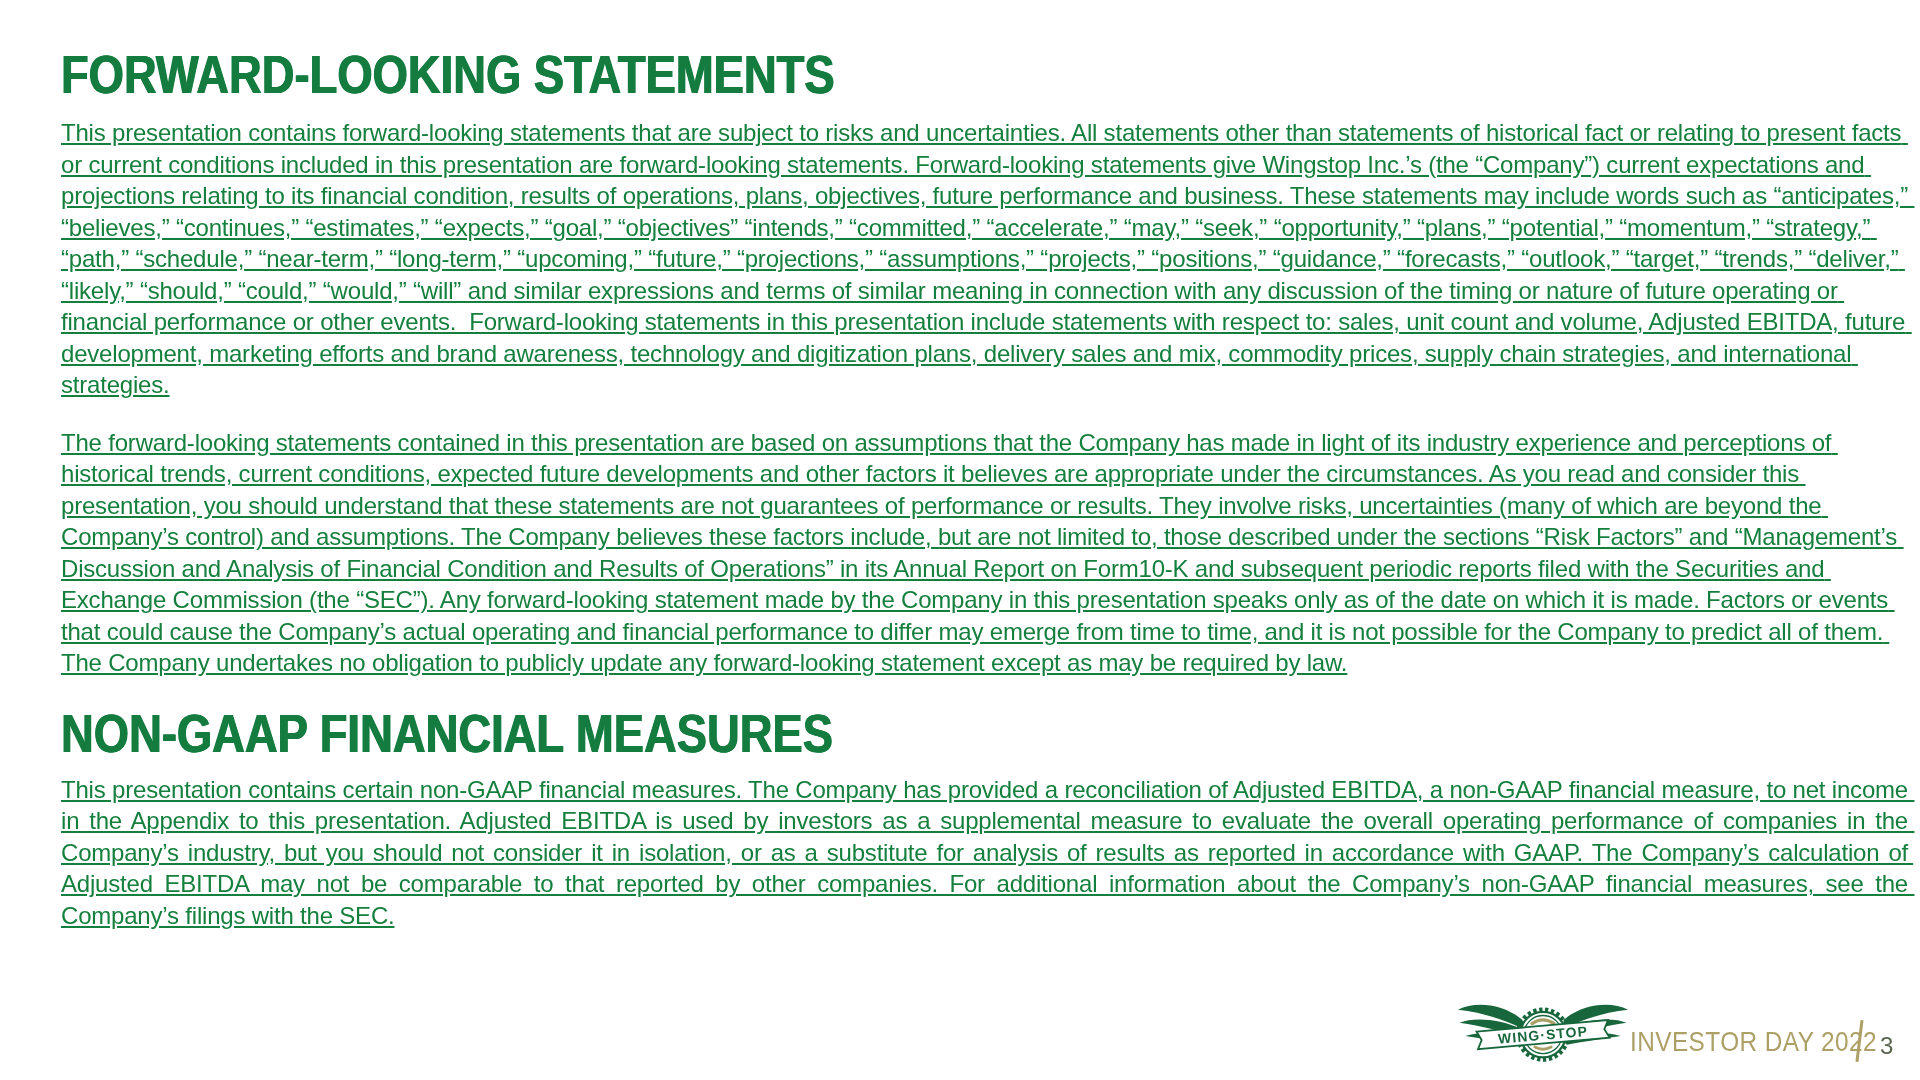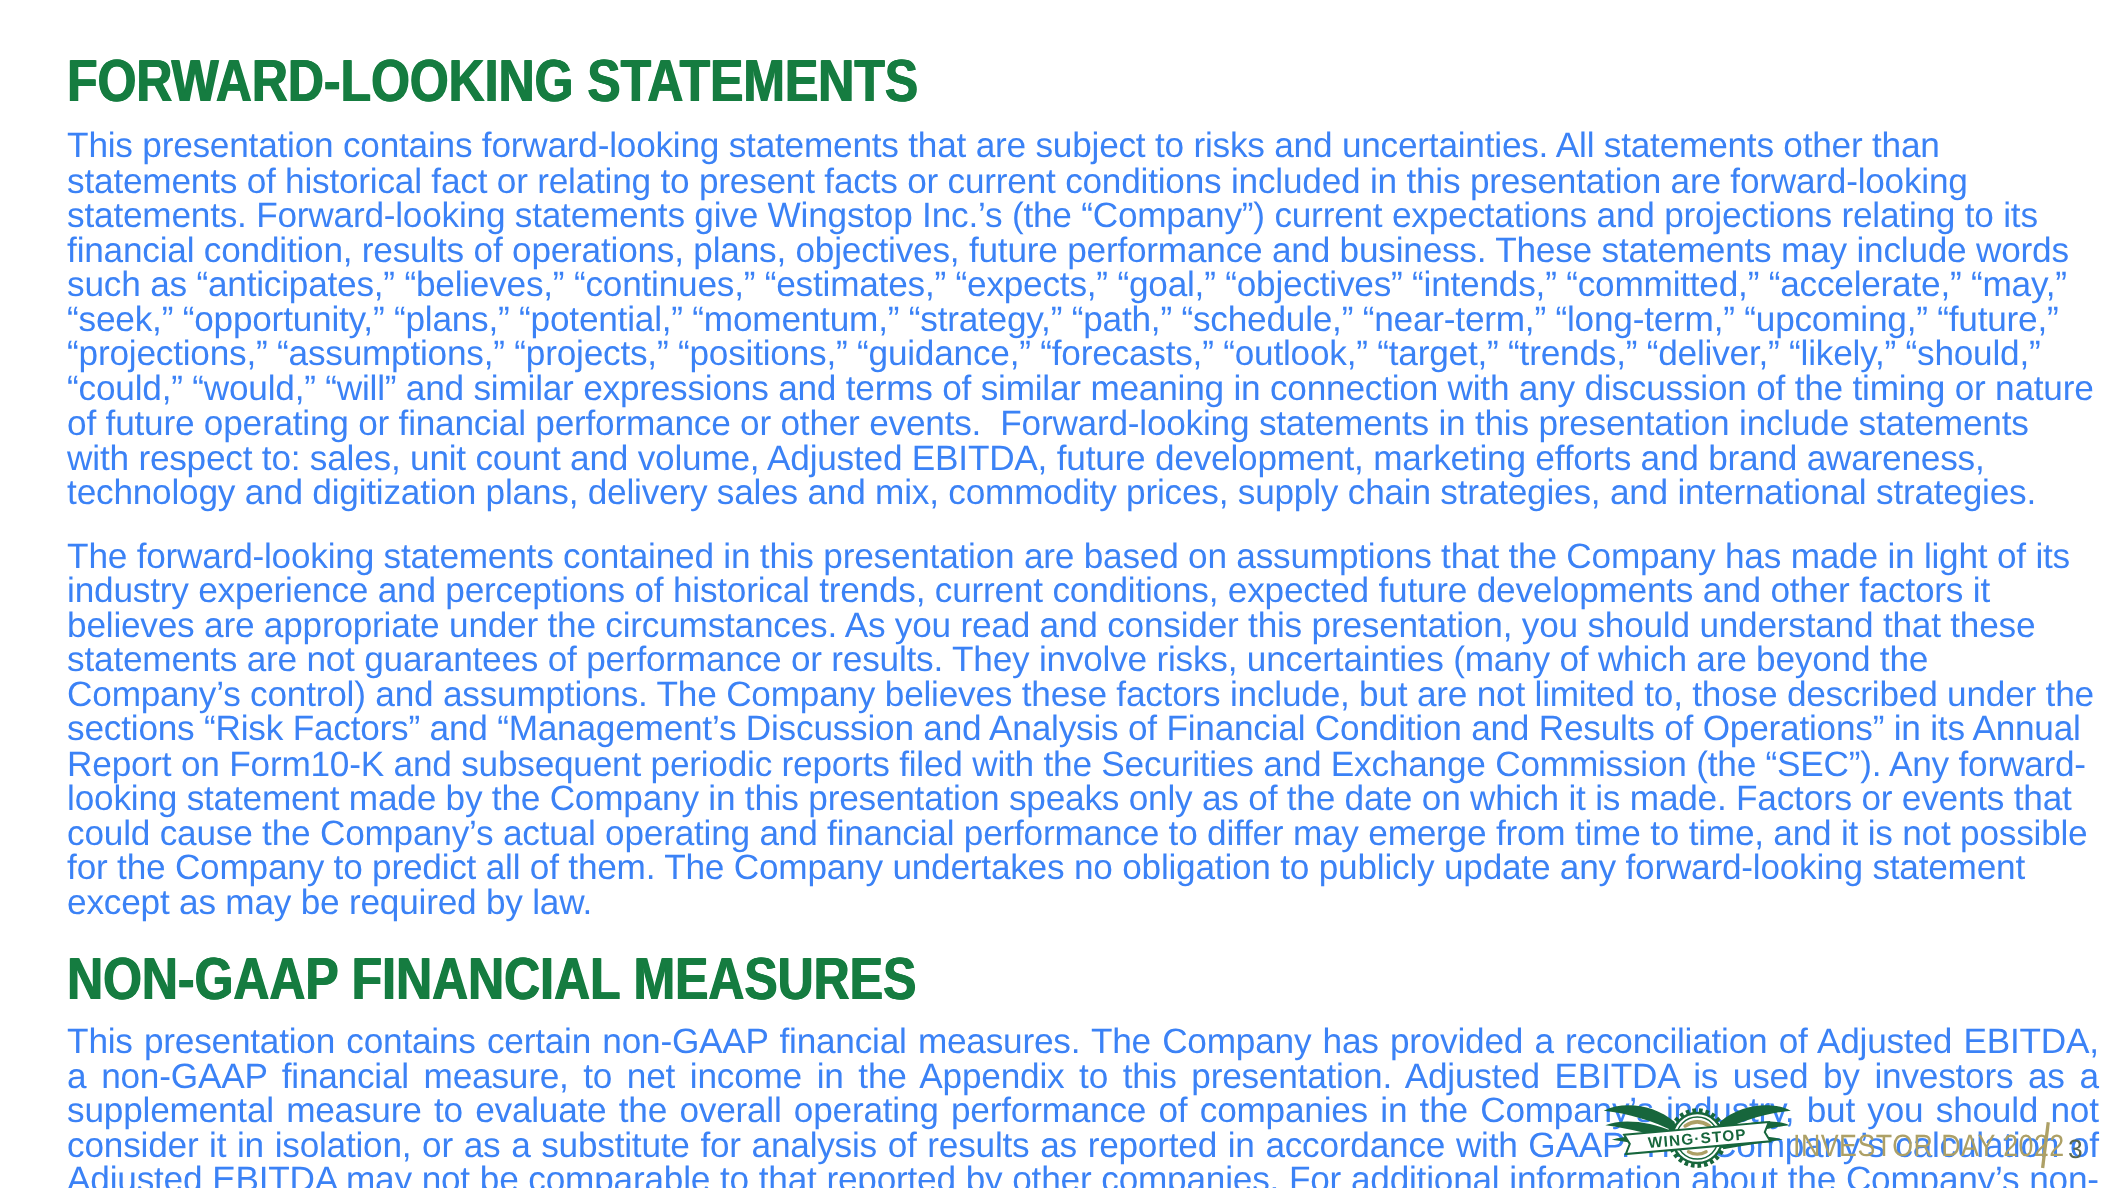--- a/index.html
+++ b/index.html
@@ -27,26 +27,27 @@
     color: #157c40;
     letter-spacing: 0px;
     transform: scaleX(0.84);
     transform-origin: left center;
     white-space: nowrap;
     text-shadow: 0.7px 0 0 #157c40, -0.7px 0 0 #157c40;
   }
   .heading.second { margin-top: 26px; margin-bottom: 12px; }
   .para {
     margin: 0 0 26px 0;
-    font-size: 32px;
+    font-size: 24px;
     line-height: 31.5px;
     letter-spacing: -0.2px;
-    color: #3b82f6;
+    color: #15803d;
     white-space: pre-wrap;
     text-align: left;
+    text-decoration: underline;
   }
   .para.justified { text-align: justify; }
   .footer {
     position: absolute;
     left: 0; top: 0;
     width: 1920px; height: 1080px;
     pointer-events: none;
   }
   .logo {
     position: absolute;

